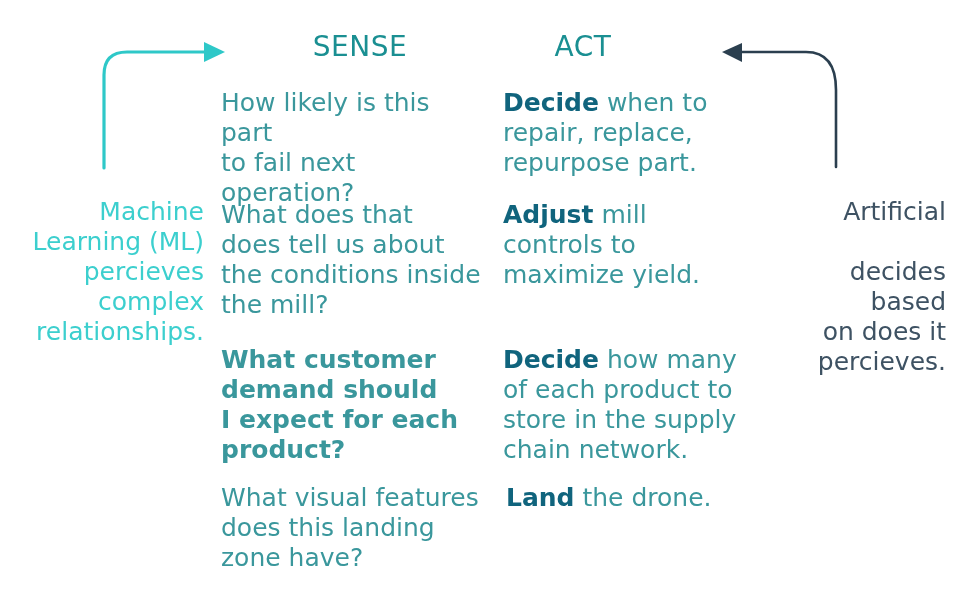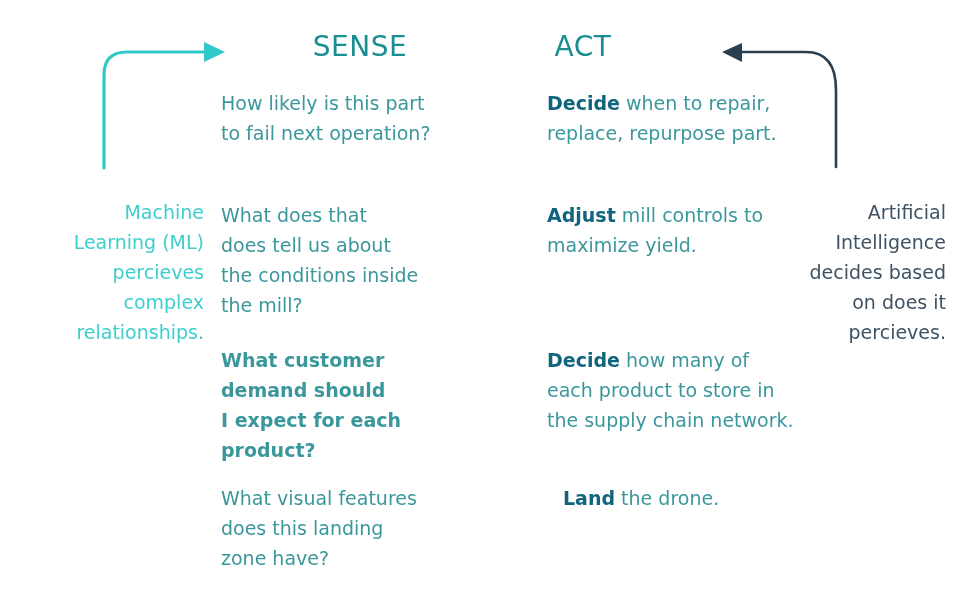--- a/index.html
+++ b/index.html
@@ -18,21 +18,21 @@
 
   .heading{
     font-weight:normal;
     font-size:28px;
     letter-spacing:0.5px;
     line-height:1;
     white-space:nowrap;
   }
 
   .para{
-    font-size:19px;
+    font-size:25px;
     line-height:30px;
     font-weight:400;
   }
   .para + .para{margin-top:0;}
 
   .lead{font-weight:bold;}
 
   
   #col-ml{
     left:29px;top:197px;width:175px;
@@ -56,26 +56,26 @@
   #sense-p4{position:absolute;left:0;top:450px;width:262px;}
 
   
   #col-act{left:503px;top:33px;width:255px;}
   #col-act .heading{
     color:#1a8f92;
     text-align:center;
     width:140px;
     margin:0 0 0 10px;
   }
-  #col-act .para{color:#3a979c;margin-left:44px;}
+  #col-act .para{color:#3a979c;}
   #col-act .lead{color:#10647d;}
   #act-p1{position:absolute;left:0;top:55px;width:250px;}
   #act-p2{position:absolute;left:0;top:167px;width:250px;}
   #act-p3{position:absolute;left:0;top:312px;width:250px;}
-  #act-p4{position:absolute;left:16px;top:450px;width:250px;}
+  #act-p4{position:absolute;left:3px;top:450px;width:250px;}
 
   
   #col-ai{
     left:771px;top:197px;width:175px;
     color:#3e5263;
     text-align:right;
   }
 </style>
 </head>
 <body>
@@ -150,20 +150,20 @@
     </div>
 
     <div class="para" id="act-p4">
       <span class="lead">Land</span><span> the drone.</span>
     </div>
   </div>
 
   <div class="col" id="col-ai">
     <div class="para">
       <span>Artificial</span><br>
-      <span>Intelligence</span><br>
+      <br>
       <span>decides based</span><br>
       <span>on does it</span><br>
       <span>percieves.</span>
     </div>
   </div>
 
 </div>
 
 </body></html>

